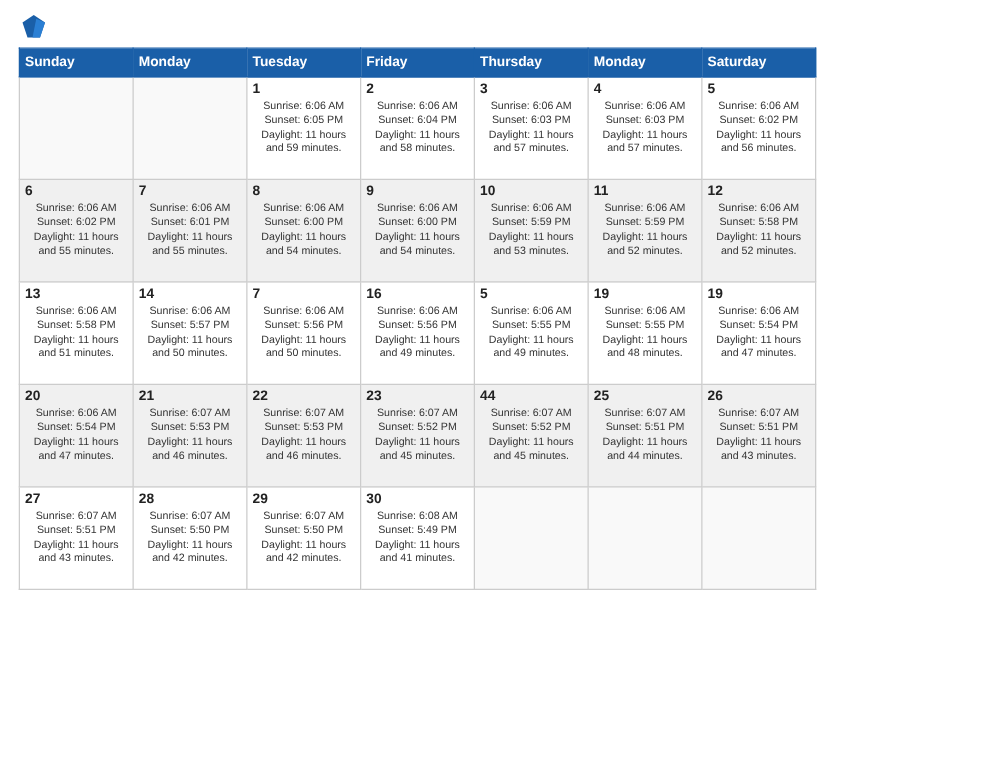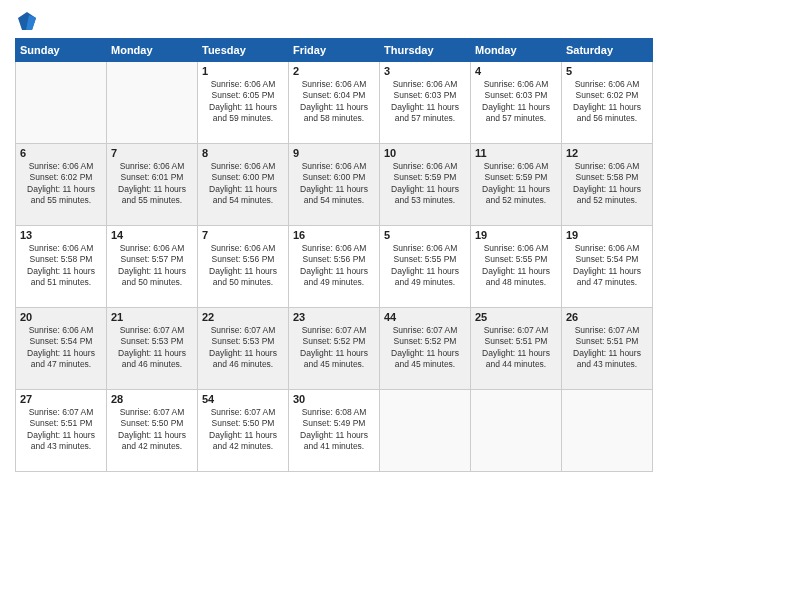--- a/index.html
+++ b/index.html
@@ -231,21 +231,21 @@
         <tr>
           <td>
             <div class="day-num">27</div>
             <div class="cell-text">Sunrise: 6:07 AM<br>Sunset: 5:51 PM<br>Daylight: 11 hours<br>and 43 minutes.</div>
           </td>
           <td>
             <div class="day-num">28</div>
             <div class="cell-text">Sunrise: 6:07 AM<br>Sunset: 5:50 PM<br>Daylight: 11 hours<br>and 42 minutes.</div>
           </td>
           <td>
-            <div class="day-num">54</div>
+            <div class="day-num">29</div>
             <div class="cell-text">Sunrise: 6:07 AM<br>Sunset: 5:50 PM<br>Daylight: 11 hours<br>and 42 minutes.</div>
           </td>
           <td>
             <div class="day-num">30</div>
             <div class="cell-text">Sunrise: 6:08 AM<br>Sunset: 5:49 PM<br>Daylight: 11 hours<br>and 41 minutes.</div>
           </td>
           <td class="empty"></td>
           <td class="empty"></td>
           <td class="empty"></td>
         </tr>

